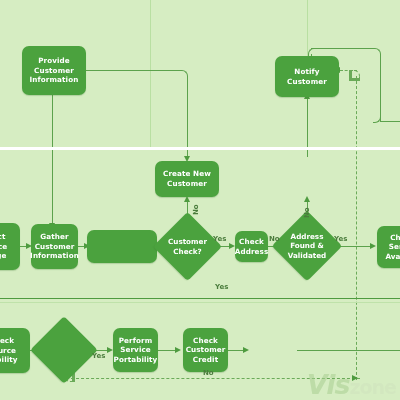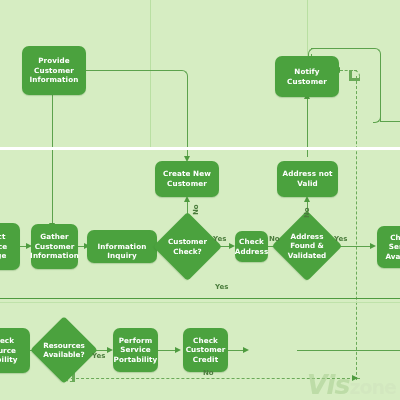--- a/index.html
+++ b/index.html
@@ -209,47 +209,40 @@
     </div>
   </div>
 
   <div class="node" style="left:155px;top:161px;width:64px;height:36px;">
     <div>
       <span>Create New</span><br>
       <span>Customer</span>
     </div>
   </div>
 
-  <div class="node" style="left:277px;top:161px;width:61px;height:36px;">
-    <div>
-      <span>Address not</span><br>
-      <span>Valid</span>
-    </div>
-  </div>
 
   <div class="node" style="left:-22px;top:223px;width:42px;height:47px;">
     <div>
       <span>ect</span><br>
       <span>vice</span><br>
       <span>age</span>
     </div>
   </div>
 
   <div class="node" style="left:31px;top:224px;width:47px;height:45px;">
     <div>
       <span>Gather</span><br>
       <span>Customer</span><br>
       <span>Information</span>
     </div>
   </div>
 
   <div class="node" style="left:87px;top:230px;width:70px;height:33px;">
     <div>
       <br>
-      <span>Information Inquiry</span>
     </div>
   </div>
 
   <div class="diamond" style="left:163px;top:222px;width:49px;height:49px;">
     <div class="dshape"></div>
     <div class="dtxt">
       <span>Customer</span><br>
       <span>Check?</span>
     </div>
   </div>
@@ -281,24 +274,20 @@
   <div class="node" style="left:-16px;top:328px;width:46px;height:45px;">
     <div>
       <span>eck</span><br>
       <span>urce</span><br>
       <span>bility</span>
     </div>
   </div>
 
   <div class="diamond" style="left:40px;top:326px;width:48px;height:48px;">
     <div class="dshape"></div>
-    <div class="dtxt">
-      <span>Resources</span><br>
-      <span>Available?</span>
-    </div>
   </div>
 
   <div class="node" style="left:113px;top:328px;width:45px;height:44px;">
     <div>
       <span>Perform</span><br>
       <span>Service</span><br>
       <span>Portability</span>
     </div>
   </div>
 

